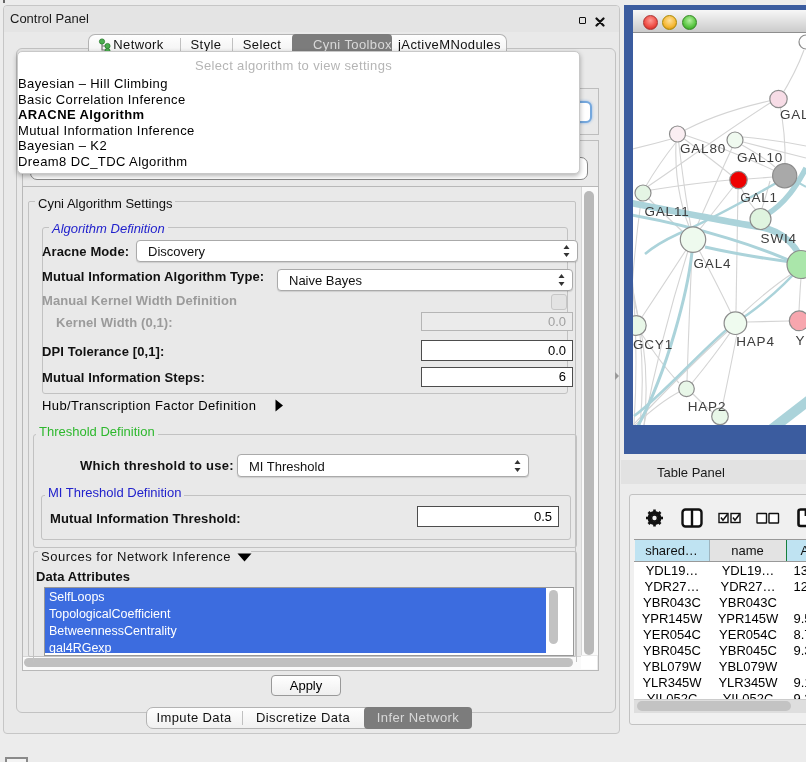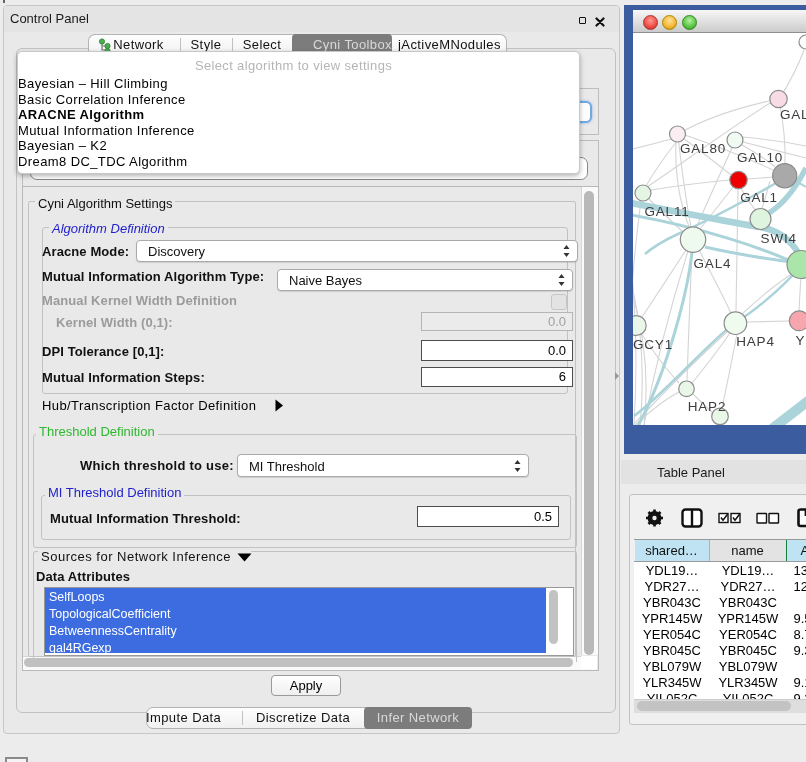--- a/index.html
+++ b/index.html
@@ -141,21 +141,21 @@
 <div class="abs" style="left:44px;top:587px;width:530px;height:69px;background:#fff;border:1px solid #999;box-sizing:border-box;"></div>
 <div class="abs" style="left:45px;top:588px;width:501px;height:65px;background:#3c6cdf;"></div>
 <div class="abs" style="left:49px;top:589px;font-size:12.5px;color:#fff;line-height:17px;white-space:nowrap;">
 SelfLoops<br>TopologicalCoefficient<br>BetweennessCentrality<br>gal4RGexp
 </div>
 <div class="abs" style="left:549px;top:590px;width:9px;height:54px;background:#c2c2c2;border-radius:5px;"></div>
 
 <div class="abs" style="left:271px;top:675px;width:70px;height:21px;background:linear-gradient(#ffffff,#efefef);border:1px solid #999;border-radius:4px;box-sizing:border-box;font-size:13px;text-align:center;line-height:19px;color:#000;">Apply</div>
 
 <div class="abs" style="left:146px;top:707px;width:326px;height:22px;background:linear-gradient(#fefefe,#f0f0f0);border:1px solid #b3b3b3;border-radius:7px;box-sizing:border-box;"></div>
-<div class="abs" style="left:146px;top:707px;width:96px;height:22px;font-size:13px;color:#111;line-height:22px;letter-spacing:0.4px;">Impute Data</div>
+<div class="abs" style="left:146px;top:707px;width:96px;height:22px;font-size:13px;color:#111;text-align:center;line-height:22px;letter-spacing:0.4px;">Impute Data</div>
 <div class="abs" style="left:242px;top:711px;width:1px;height:14px;background:#c0c0c0;"></div>
 <div class="abs" style="left:242px;top:707px;width:122px;height:22px;font-size:13px;color:#111;text-align:center;line-height:22px;letter-spacing:0.4px;">Discretize Data</div>
 <div class="abs" style="left:364px;top:707px;width:108px;height:22px;background:#7c7c7c;font-size:13px;color:#d9d9d9;text-align:center;line-height:22px;letter-spacing:0.4px;border-radius:4px;">Infer Network</div>
 
 <div class="abs" style="left:5px;top:757px;width:19px;height:12px;background:#f4f4f4;border:2px solid #8a8a8a;"></div>
 
 <svg class="abs" style="left:614px;top:371px;" width="6" height="10" viewBox="0 0 6 10">
     <path d="M1 1 L5 5 L1 9 Z" fill="#999"></path>
   </svg>
 

